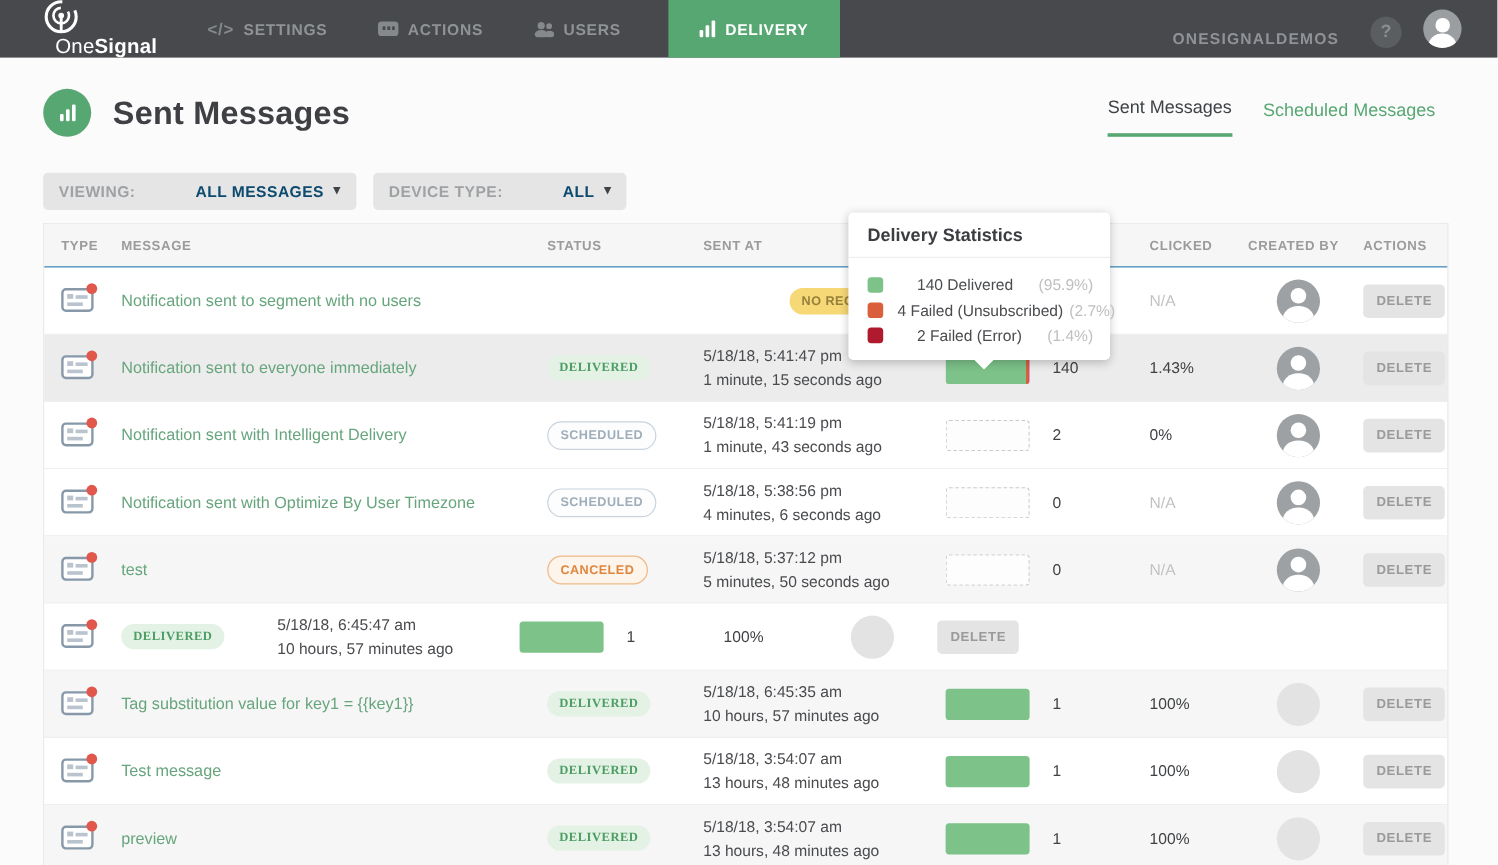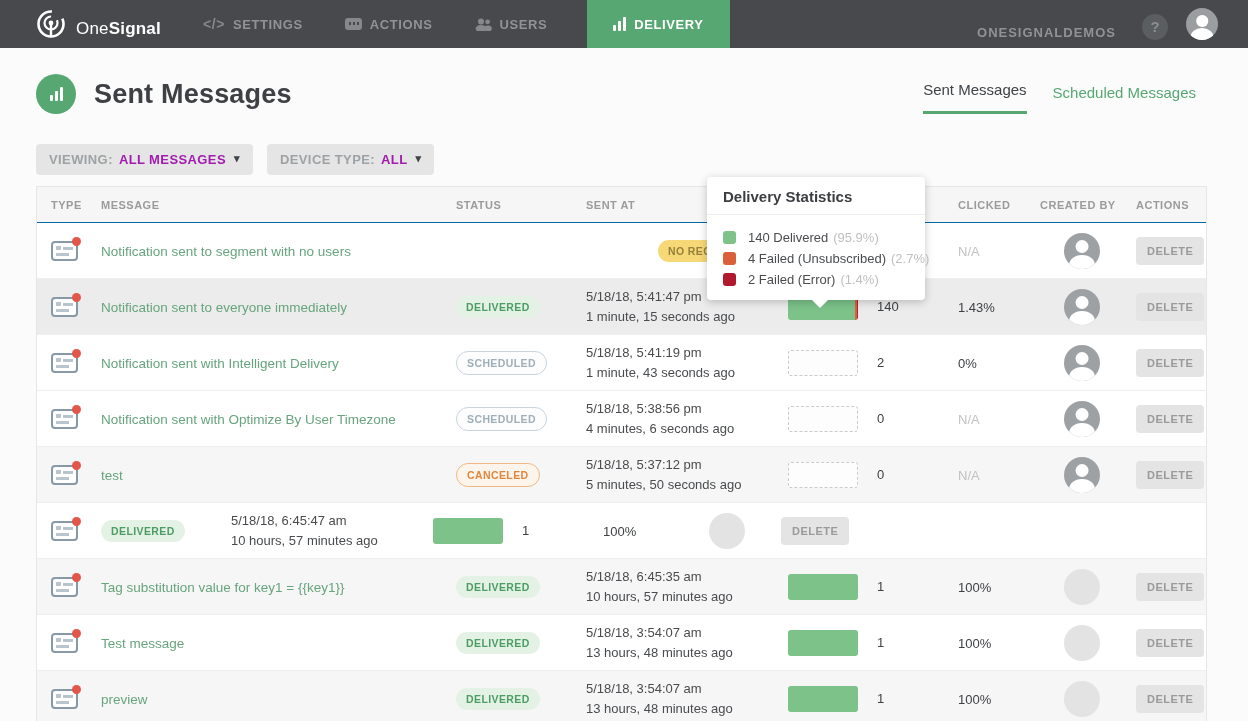--- a/index.html
+++ b/index.html
@@ -10,21 +10,21 @@
     position: relative;
     overflow: hidden;
     color: #3F4144;
   }
 
   
   .navbar {
     height: 48px; background: #47494C;
     display: flex; align-items: center;
   }
-  .brand { display:flex; align-items:flex-end; margin-left:36px; }
+  .brand { display:flex; align-items:flex-start; margin-left:36px;flex-direction:column; }
   .brand-text { color:#fff; font-size:17px; margin-left:10px; letter-spacing:.2px; }
   .brand-text b { font-weight:bold; }
   .nav-item {
     display:flex; align-items:center; gap:8px;
     color:#909396; font-size:13px; font-weight:bold; letter-spacing:.6px;
     margin-left:42px; height:48px; cursor:pointer;
   }
   .nav-item .nav-ico { color:#86898C; font-size:14px; font-weight:bold; }
   .nav-item.active {
     background:#57A773; color:#fff; padding:0 26px; margin-left:40px;
@@ -61,21 +61,21 @@
   .tab.inactive { color:#57A773; }
 
   
   .filters { display:flex; gap:14px; margin:30px 0 0 36px; }
   .filter-btn {
     background:#E5E5E5; border-radius:4px; padding:8px 13px;
     font-size:13px; font-weight:bold; letter-spacing:.4px; cursor:pointer;
     display:flex; gap:6px;
   }
   .filter-btn .f-label { color:#9FA2A4; }
-  .filter-btn .f-value { color:#a21caf; }
+  .filter-btn .f-value { color:#0c4a6e;margin-left:44px; }
   .filter-btn .caret { color:#3E4347; font-size:11px; margin-left:2px; }
 
   
   .table { margin:11px 41px 0 36px; width:1171px; background:#fff;
     border:1px solid #E6E6E6; border-bottom:none; }
   .thead { display:flex; align-items:center; height:36px; background:#F6F6F6;
     border-bottom:1px solid #0369a1;
     font-size:11px; font-weight:bold; color:#9B9B9B; letter-spacing:.5px; }
   .row { display:flex; align-items:center; height:56px; border-bottom:1px solid #EFEFEF; background:#fff; }
   .row.shade { background:#F6F6F6; }
@@ -89,21 +89,21 @@
   .col-clicked { width:82px; }
   .col-created { width:96px; display:flex; }
   .col-actions { width:70px; }
 
   .msg-link { color:#67A57D; font-size:13.5px; text-decoration:none; cursor:pointer; }
   .sent-line { font-size:13px; color:#494B4E; line-height:1.5; }
 
   .badge { display:inline-block; padding:5px 10px; border-radius:12px;
     font-size:10.5px; font-weight:bold; letter-spacing:.4px; }
   .badge-norecipients { background:#F6D877; color:#97803B; }
-  .badge-delivered   { background:#E4F2E6; color:#4C9D63; }
+  .badge-delivered   { background:#E4F2E6; color:#4C9D63;font-family:Liberation Serif, serif; }
   .badge-scheduled   { background:#FDFDFD; border:1px solid #C9D4DD; color:#9FAEBB; }
   .badge-canceled    { background:#FDF4EC; border:1px solid #EFB986; color:#E0873F; }
 
   .bar { width:70px; height:26px; border-radius:3px; overflow:hidden; display:flex; flex:none; }
   .bar-solid { background:#7CC289; }
   .bar-seg .seg-g { background:#7CC289; width:67px; }
   .bar-seg .seg-o { background:#D9603B; width:2px; }
   .bar-seg .seg-r { background:#C21A31; width:1px; }
   .bar-dashed { width:70px; height:26px; border:1px dashed #CBCBCB; border-radius:3px; background:#FDFDFD; flex:none; }
   .bar-none { width:70px; height:26px; flex:none; }
@@ -129,21 +129,21 @@
   .type-ico .l3 { position:absolute; left:5px; bottom:5px; width:13px; height:3px; background:#B9C4CE; }
   .type-ico .dot { position:absolute; right:0; top:0; width:9px; height:9px; border-radius:50%; background:#E2574C; }
 
   
   .tooltip { position:absolute; left:707px; top:177px; width:218px; background:#fff;
     border-radius:4px; box-shadow:0 2px 8px rgba(0,0,0,.22); z-index:10; }
   .tooltip::after { content:""; position:absolute; left:104px; bottom:-8px;
     border-left:9px solid transparent; border-right:9px solid transparent; border-top:9px solid #fff; }
   .tooltip-title { font-size:15px; font-weight:bold; color:#3B3D40; padding:11px 16px 9px; border-bottom:1px solid #EEEEEE; }
   .tooltip-body { padding:9px 14px 13px 16px; }
-  .tt-item { display:flex; align-items:center; margin-top:6px; font-size:13px; color:#4A4C4F; white-space:nowrap; }
+  .tt-item { display:flex; align-items:center; margin-top:6px; font-size:13px; color:#4A4C4F; white-space:nowrap;justify-content:space-between; }
   .tt-sq { width:13px; height:13px; border-radius:3px; margin-right:12px; flex:none; }
   .sq-delivered { background:#7CC289; } .sq-unsub { background:#D9603B; } .sq-error { background:#B01A2E; }
   .tt-pct { color:#BFBFBF; margin-left:5px; }
 </style>
 </head>
 <body>
 
 <div class="navbar">
   <div class="brand">
     <svg width="30" height="30" viewBox="0 0 30 30">

